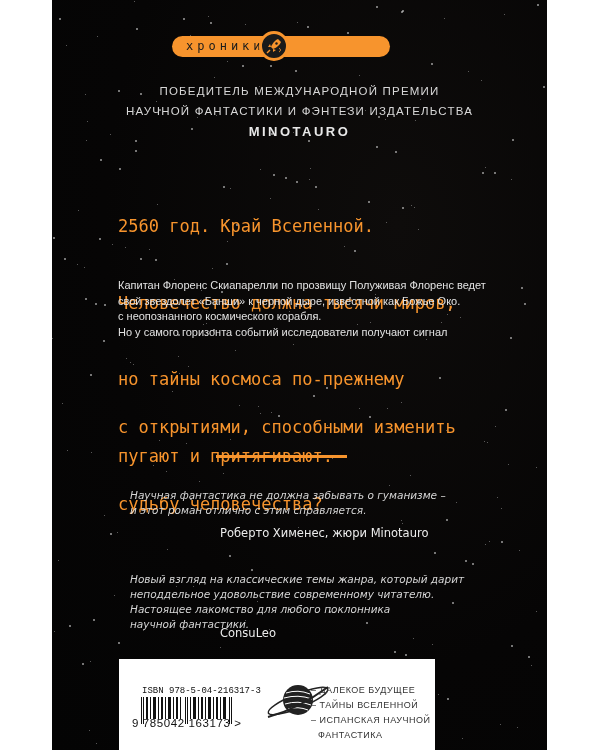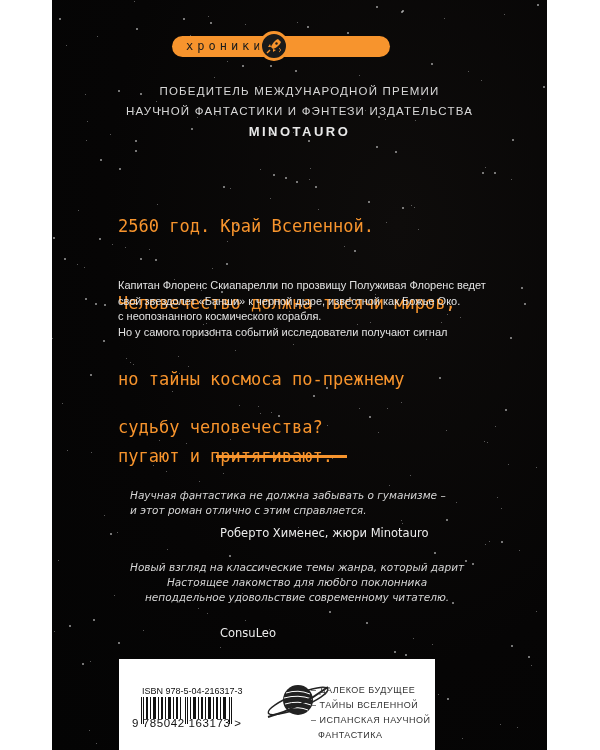--- a/index.html
+++ b/index.html
@@ -56,32 +56,32 @@
   .synopsis div { white-space:nowrap; }
 
   .divider { position:absolute; left:164px; top:455px; width:131px; height:3px; background:#f7942d; }
 
   .quote {
     position:absolute; left:78px; font-family:"DejaVu Sans", sans-serif; font-style:italic;
     color:#d6d6d6; font-size:10.5px; line-height:15px;
   }
   .quote div { white-space:nowrap; }
   .quote.q1 { top:488px; }
-  .quote.q2 { top:560px;text-align:center; }
+  .quote.q2 { top:572px; }
   .attrib {
     position:absolute; font-family:"DejaVu Sans", sans-serif; color:#ececec; font-size:11.5px;
   }
   .attrib.a1 { left:168px; top:526px; }
   .attrib.a2 { left:168px; top:626px; }
 
   
   .panel {
     position:absolute; left:67px; top:659px; width:316px; height:91px; background:#ffffff;
   }
-  .isbn { position:absolute; left:23px; top:27px; font-family:Liberation Sans, sans-serif; font-size:9px; color:#111; }
+  .isbn { position:absolute; left:23px; top:27px; font-family:Liberation Mono, monospace; font-size:9px; color:#111; }
   .barcode { position:absolute; left:22px; top:38px; width:92px; height:27px; }
   .ean {
     position:absolute; left:13px; top:58px; font-family:"Liberation Sans", sans-serif; font-size:11.5px; color:#111;
     letter-spacing:0.6px; background:transparent;
   }
   .saturn { position:absolute; left:146px; top:20px; }
   .tags { position:absolute; left:192px; top:26px; font-family:"Liberation Sans", sans-serif; font-size:9px; color:#333; letter-spacing:.5px; }
   .tags div { height:15px; white-space:nowrap; }
   .tags .cont { padding-left:7px; }
 </style>
@@ -377,35 +377,37 @@
   </div>
 
   <div class="synopsis">
     <div>Капитан Флоренс Скиапарелли по прозвищу Полуживая Флоренс ведет</div>
     <div>свой звездолет «Банши» к черной дыре, известной как Божье Око.</div>
     <div>с неопознанного космического корабля.</div>
     <div>Но у самого горизонта событий исследователи получают сигнал</div>
   </div>
 
   <div class="orange-lead b">
+    <div>с открытиями, способными изменить</div>
     <div>судьбу человечества?</div>
   </div>
 
   <div class="divider"></div>
 
   <div class="quote q1">
     <div>Научная фантастика не должна забывать о гуманизме –</div>
     <div>и этот роман отлично с этим справляется.</div>
   </div>
   <div class="attrib a1">Роберто Хименес, жюри Minotauro</div>
 
   <div class="quote q2">
     <div>Новый взгляд на классические темы жанра, который дарит</div>
+    <div>неподдельное удовольствие современному читателю.</div>
     <div>Настоящее лакомство для любого поклонника</div>
-    <div>неподдельное удовольствие современному читателю.</div>
+    <div>научной фантастики.</div>
   </div>
   <div class="attrib a2">ConsuLeo</div>
 
   <div class="panel">
     <div class="isbn">ISBN 978-5-04-216317-3</div>
     <svg class="barcode" viewBox="0 0 92 27" preserveAspectRatio="none">
       <g fill="#111">
         <rect x="0" y="0" width="1" height="27"></rect>
           <rect x="2" y="0" width="1" height="27"></rect>
         <rect x="5" y="0" width="2" height="22"></rect>

